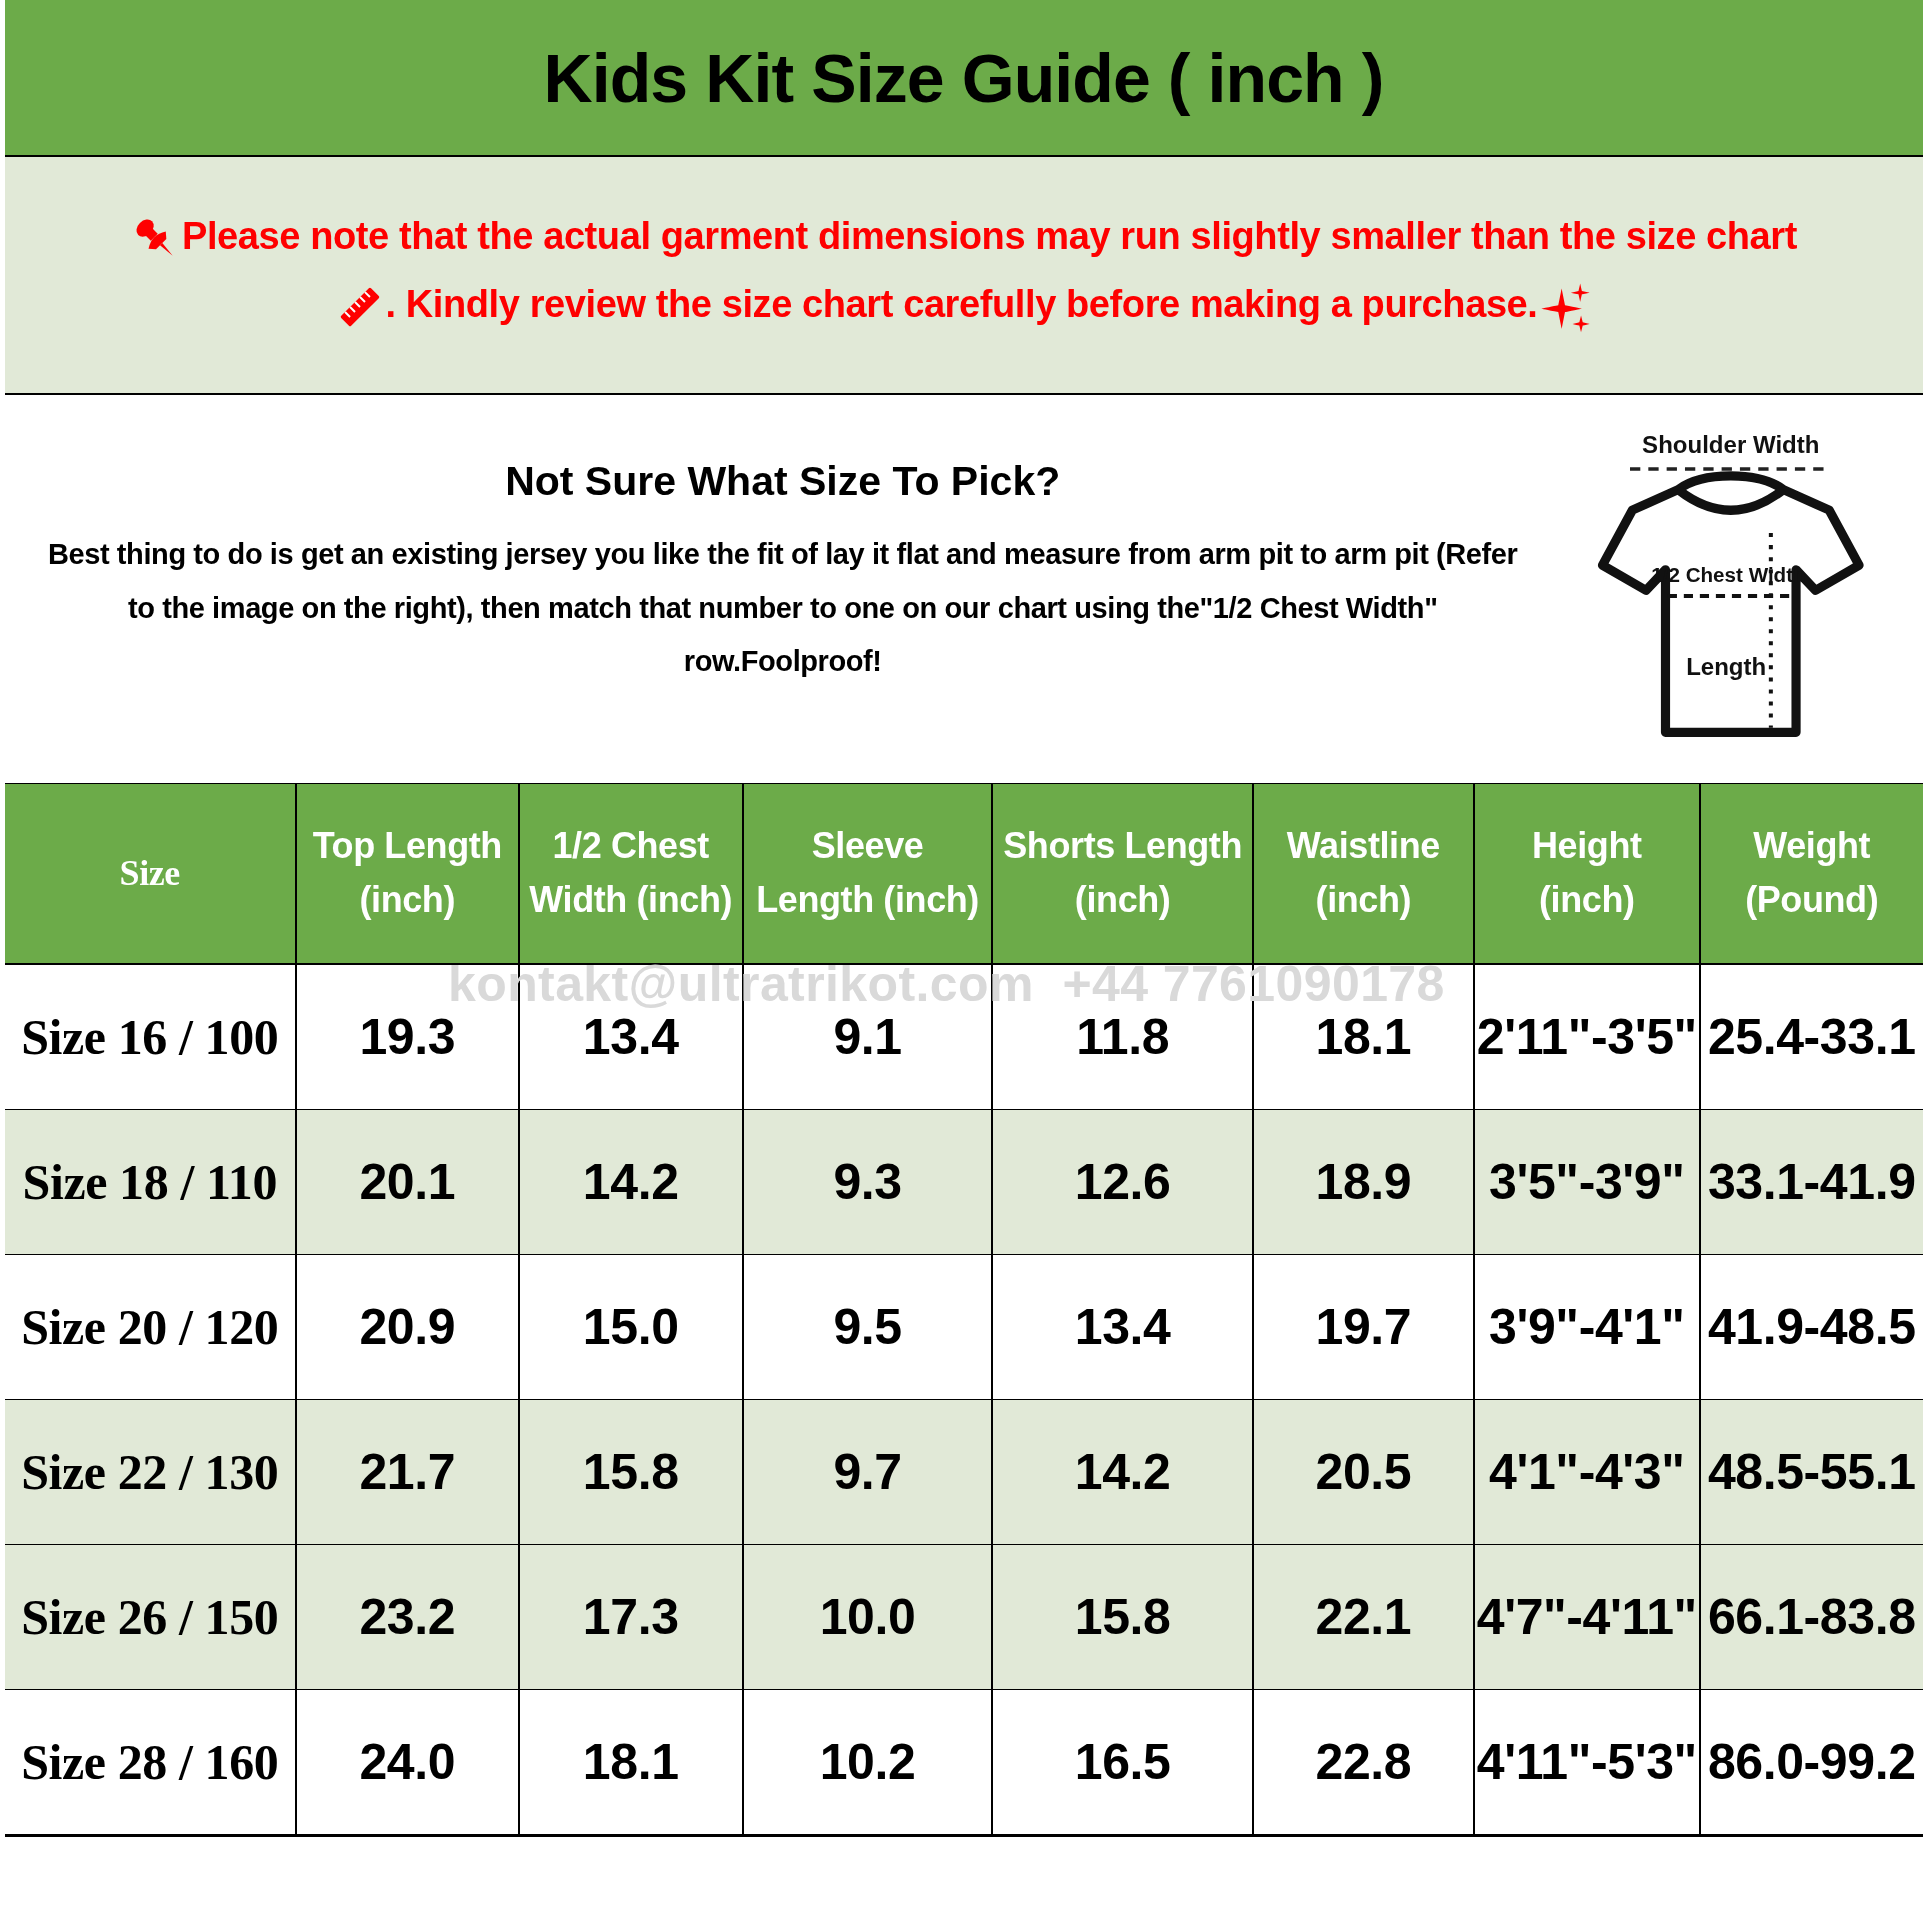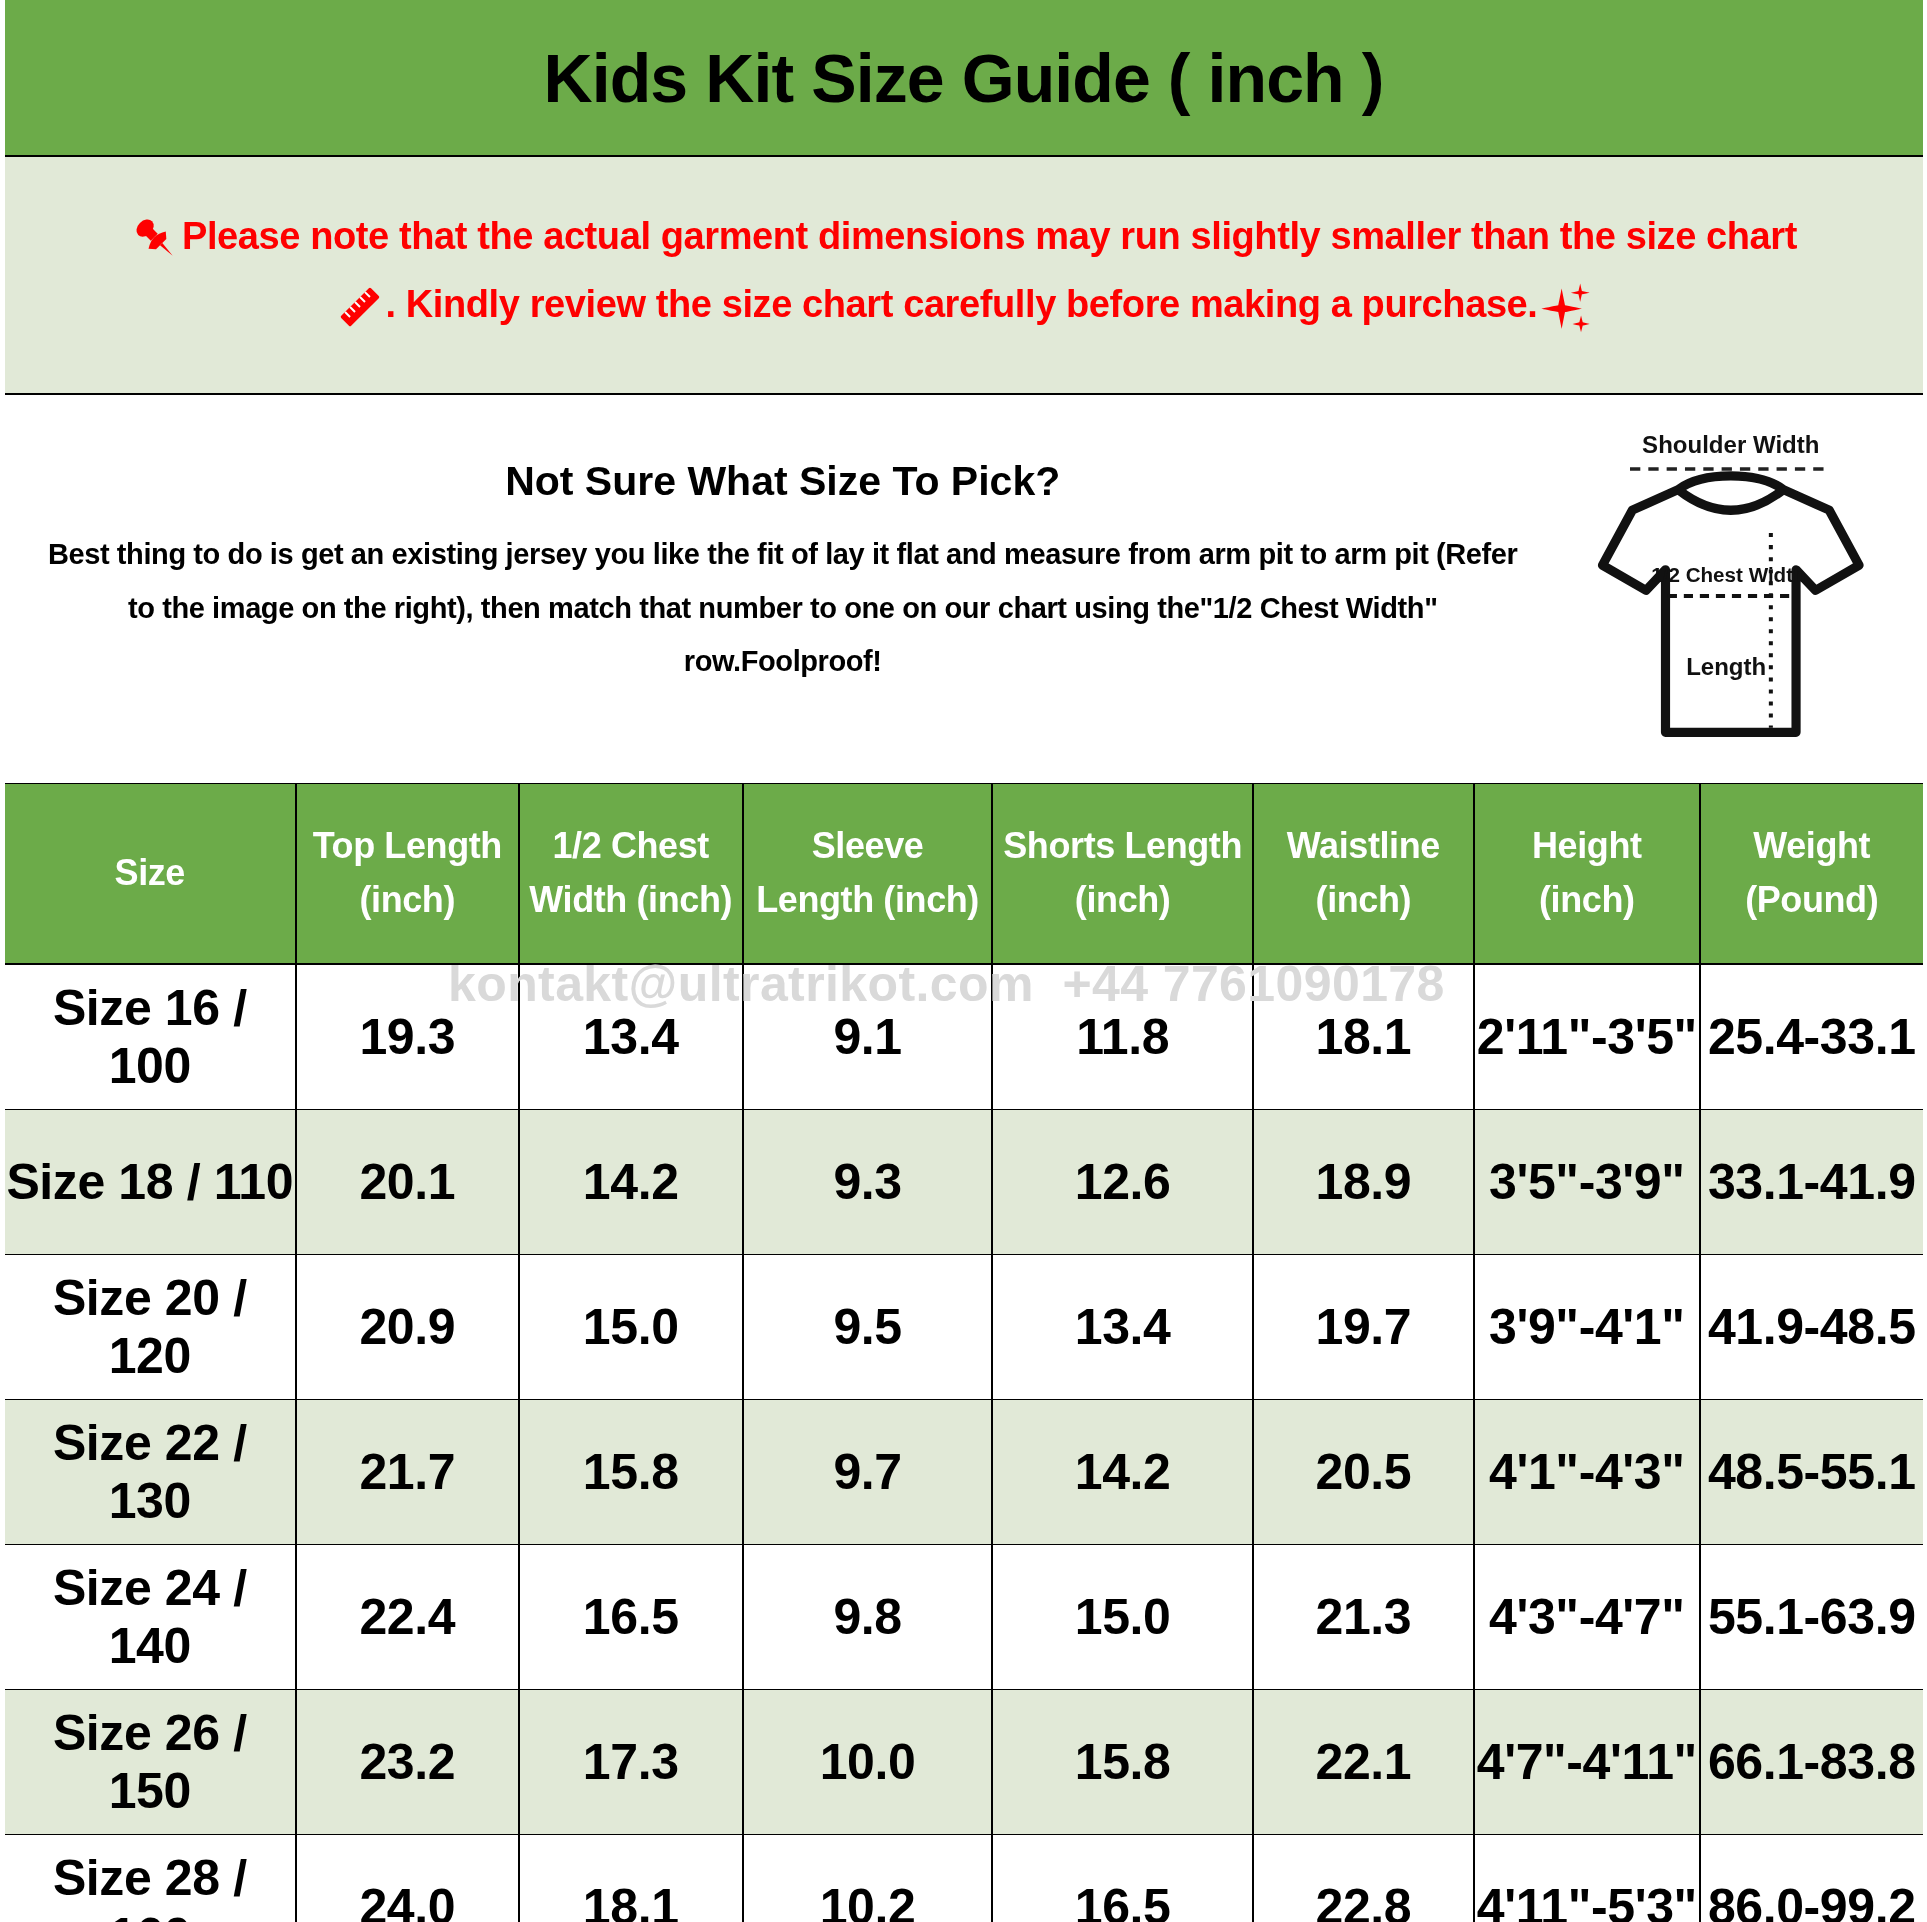--- a/index.html
+++ b/index.html
@@ -45,21 +45,21 @@
     height:179px;border:2.7px solid #000;border-top:1.8px solid #000;
     line-height:1.5;padding:0 5.4px;vertical-align:middle;text-align:center;
     letter-spacing:-0.4px;
   }
   .size-table td{
     font-size:50px;font-weight:bold;text-align:center;vertical-align:middle;
     height:142px;border:2.7px solid #000;border-top:1.8px solid #000;border-bottom:1.8px solid #000;
     background:#fff;letter-spacing:-0.4px;
   }
   .size-table tr.alt td{background:var(--lightgreen);}
-  .size-table th:first-child,.size-table td:first-child{border-left:none;}
+  .size-table th:first-child,.size-table td:first-child{border-left:none;font-family:Liberation Serif, serif;}
   .size-table th:last-child,.size-table td:last-child{border-right:none;}
   .size-table tr:last-child td{border-bottom:3.6px solid #000;}
   
   .watermark{
     position:absolute;left:448px;top:955px;z-index:3;
     color:var(--wm);font-size:50px;font-weight:bold;white-space:pre;
     pointer-events:none;letter-spacing:0.4px;
   }
   
   .diagram-label{font-family:"Liberation Sans",sans-serif;font-weight:bold;fill:#111;}
@@ -186,30 +186,20 @@
         <tr class="alt">
           <td>Size 22 / 130</td>
           <td>21.7</td>
           <td>15.8</td>
           <td>9.7</td>
           <td>14.2</td>
           <td>20.5</td>
           <td>4'1"-4'3"</td>
           <td>48.5-55.1</td>
         </tr>
-        <tr>
-          <td>Size 24 / 140</td>
-          <td>22.4</td>
-          <td>16.5</td>
-          <td>9.8</td>
-          <td>15.0</td>
-          <td>21.3</td>
-          <td>4'3"-4'7"</td>
-          <td>55.1-63.9</td>
-        </tr>
         <tr class="alt">
           <td>Size 26 / 150</td>
           <td>23.2</td>
           <td>17.3</td>
           <td>10.0</td>
           <td>15.8</td>
           <td>22.1</td>
           <td>4'7"-4'11"</td>
           <td>66.1-83.8</td>
         </tr>

